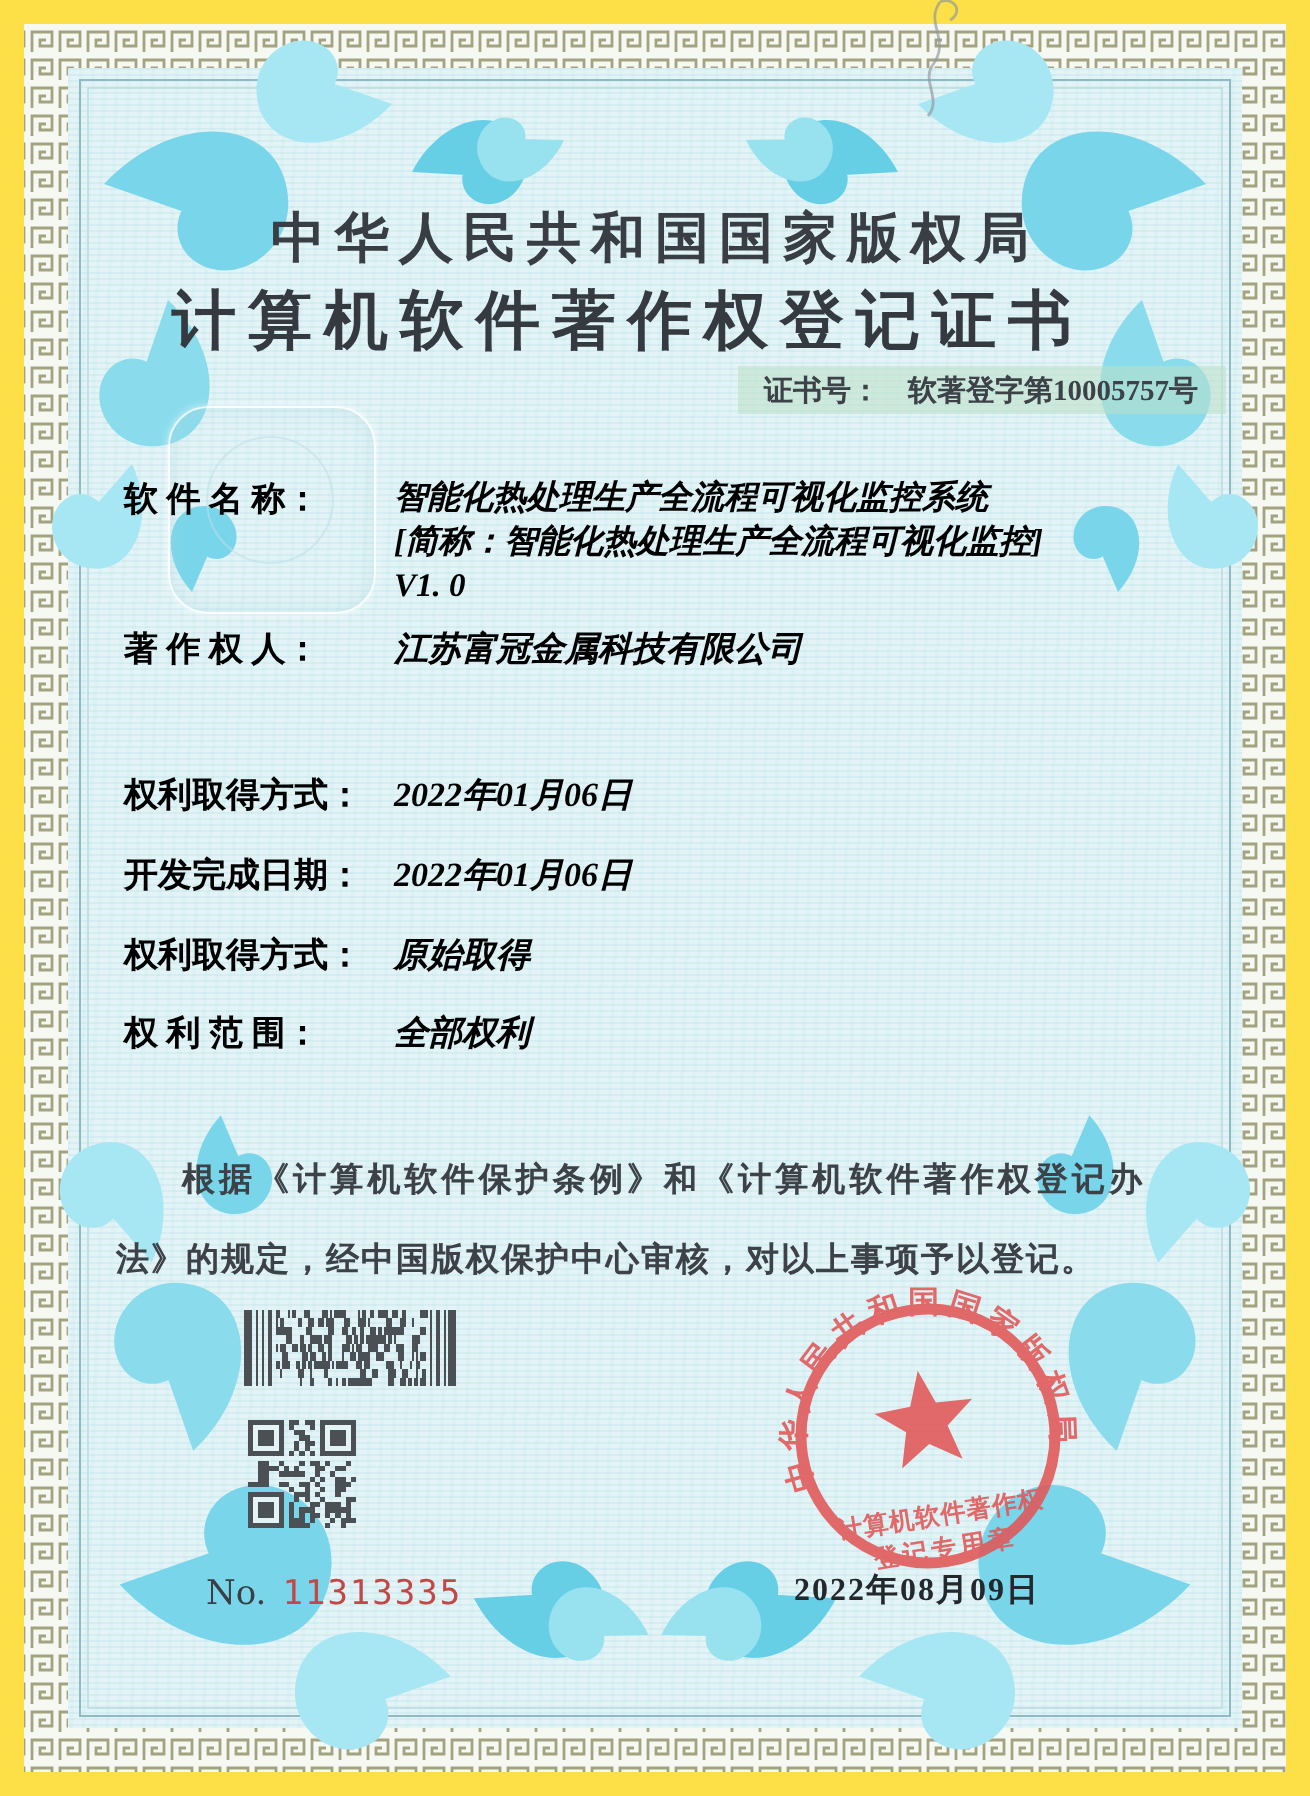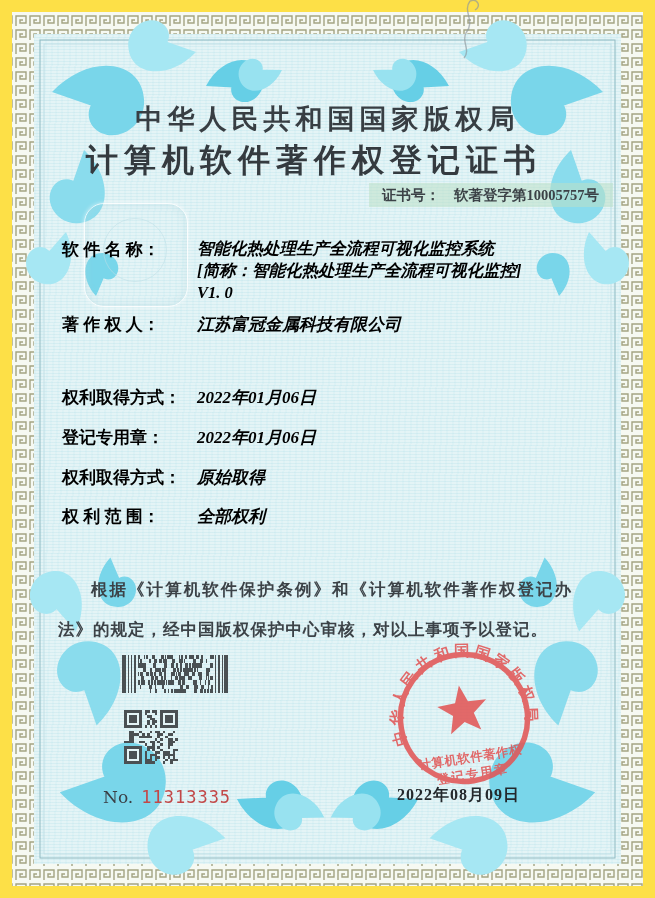--- a/index.html
+++ b/index.html
@@ -99,21 +99,21 @@
   </div>
   <div class="row" style="top:303px">
     <span class="lbl">著 作 权 人：</span>
     <span class="val">江苏富冠金属科技有限公司</span>
   </div>
   <div class="row" style="top:376px">
     <span class="lbl">权利取得方式：</span>
     <span class="val">2022年01月06日</span>
   </div>
   <div class="row" style="top:416px">
-    <span class="lbl">登记专用章：</span>
+    <span class="lbl">开发完成日期：</span>
     <span class="val">2022年01月06日</span>
   </div>
   <div class="row" style="top:456px">
     <span class="lbl">权利取得方式：</span>
     <span class="val">原始取得</span>
   </div>
   <div class="row" style="top:495px">
     <span class="lbl">权 利 范 围：</span>
     <span class="val">全部权利</span>
   </div>

